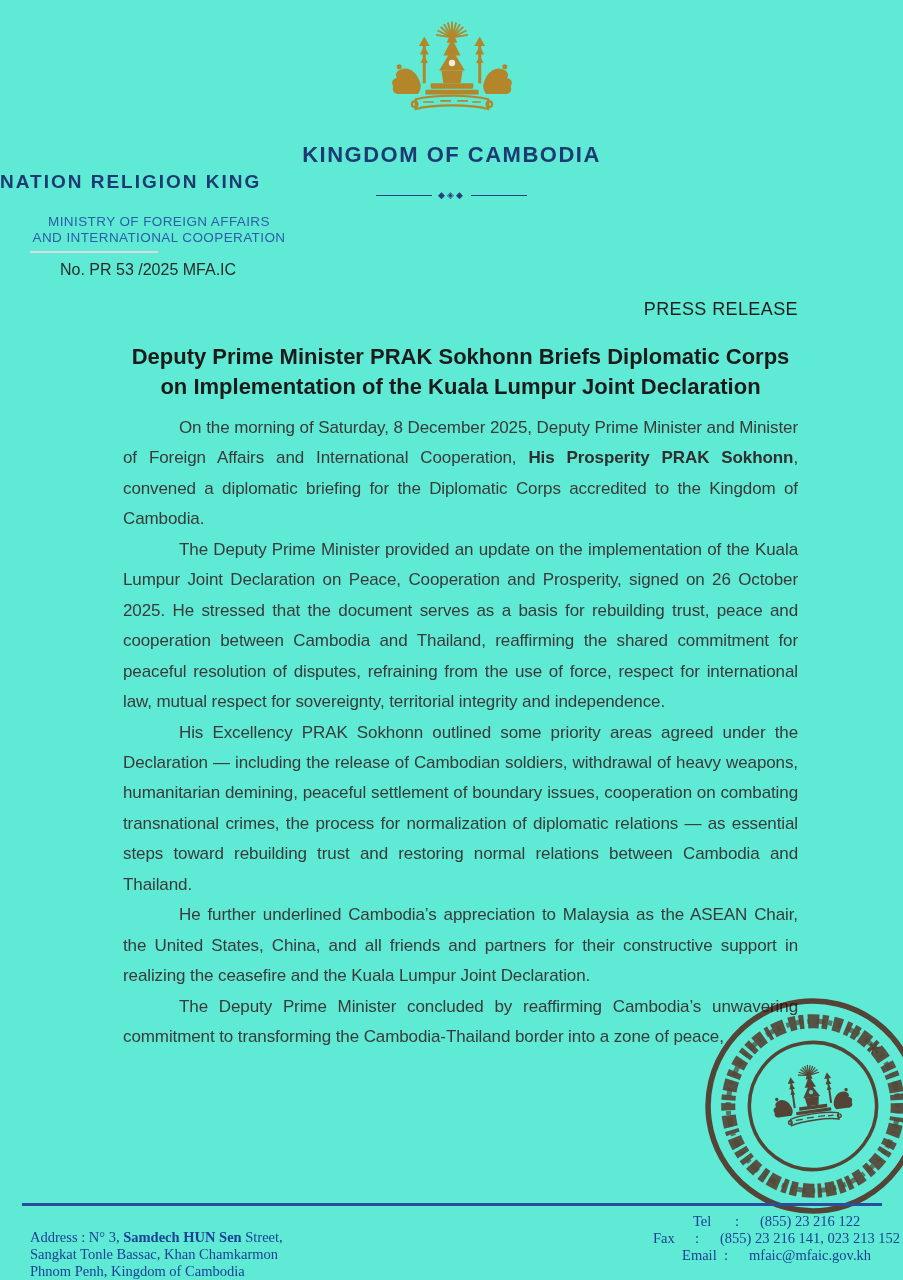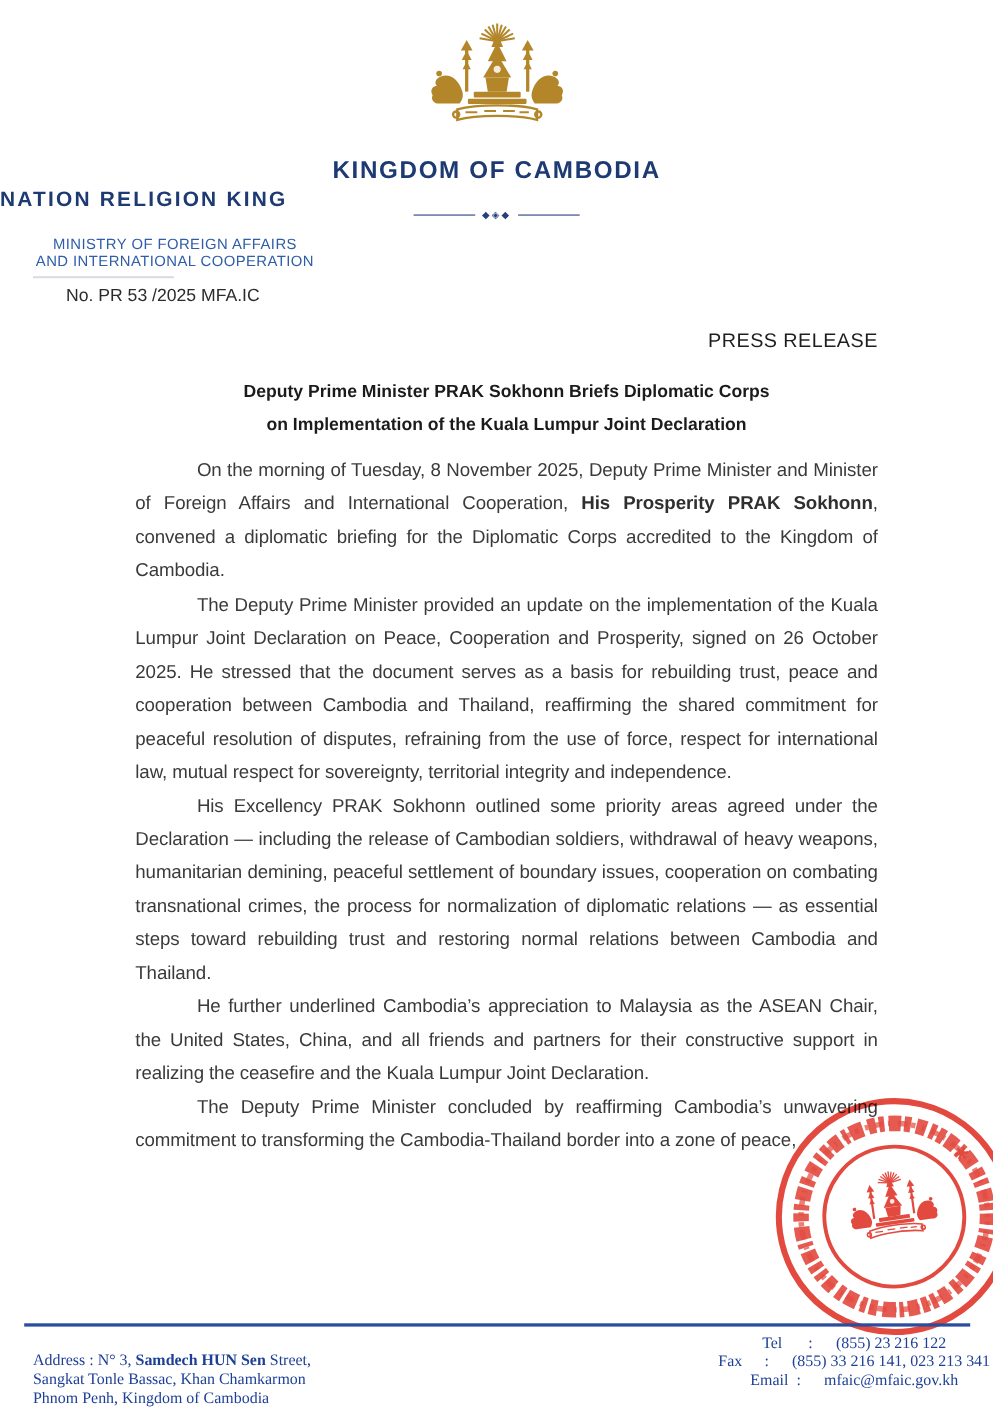--- a/index.html
+++ b/index.html
@@ -1,16 +1,16 @@
 <!DOCTYPE html>
 <html><head>
 <meta charset="utf-8">
 <style>
   html,body{margin:0;padding:0;background:#e9e9e9;}
-  #page{position:relative;width:903px;height:1280px;background:#ffffff;overflow:hidden;
+  #page{position:relative;width:903px;height:1280px;background:#5eead4;overflow:hidden;
         font-family:"Liberation Sans","DejaVu Sans",sans-serif;margin:0 auto;}
   
   .arms-gold{position:absolute;top:14px;left:50%;transform:translateX(-50%);
              width:132px;height:128px;color:#b3862a;}
   .kingdom{position:absolute;top:142px;left:0;width:100%;text-align:center;
            font-size:22px;font-weight:bold;letter-spacing:1.5px;color:#1e3a72;}
   .motto{position:absolute;top:171px;left:0;width:100%;text-align:left;
          font-size:19px;font-weight:bold;letter-spacing:2px;color:#1e3a72;}
   .ornament{position:absolute;top:191px;left:0;width:100%;display:flex;
             align-items:center;justify-content:center;gap:6px;color:#27407c;}
@@ -19,21 +19,21 @@
   .ministry{position:absolute;top:214px;left:26px;width:266px;text-align:center;
             font-size:13.5px;font-weight:normal;line-height:16px;letter-spacing:.4px;
             color:#2f5da8;}
   .ministry-underline{position:absolute;top:251px;left:30px;width:128px;height:2px;
             background:#dadee4;}
   .ref-no{position:absolute;top:261px;left:60px;font-size:16px;color:#2b2b2b;}
   .press-release{position:absolute;top:299px;right:105px;font-size:18px;
             letter-spacing:.4px;color:#1e1e1e;}
   
   .title{position:absolute;top:342px;left:123px;width:675px;text-align:center;
-         font-size:16px;font-weight:bold;line-height:30px;color:#1b1b1b;}
+         font-size:22px;font-weight:bold;line-height:30px;color:#1b1b1b;}
   .body-text{position:absolute;top:413px;left:123px;width:675px;}
   .body-text p{margin:0;text-indent:56px;text-align:justify;font-size:17px;
          line-height:30.45px;color:#3a3a3a;letter-spacing:-0.1px;}
   .body-text .b{font-weight:bold;color:#2f2f2f;}
   
   .stamp{position:absolute;top:995px;left:702px;width:222px;height:222px;
          color:#e03a2f;opacity:.92;mix-blend-mode:multiply;
          transform:rotate(-8deg);}
   
   .footer-line{position:absolute;top:1203px;left:22px;width:860px;height:2.5px;
@@ -135,21 +135,21 @@
 
   <div class="ref-no">No. PR 53 /2025 MFA.IC</div>
   <div class="press-release">PRESS RELEASE</div>
 
   <div class="title">
     <div>Deputy Prime Minister PRAK Sokhonn Briefs Diplomatic Corps</div>
     <div>on Implementation of the Kuala Lumpur Joint Declaration</div>
   </div>
 
   <div class="body-text" id="paragraphs">
-      <p><span>On the morning of Tuesday, 8 November 2025, Deputy Prime Minister and Minister of Foreign Affairs and International Cooperation, </span><span class="b">His Prosperity PRAK Sokhonn</span><span>, convened a diplomatic briefing for the Diplomatic Corps accredited to the Kingdom of Cambodia.</span></p>
+      <p><span>On the morning of Saturday, 8 December 2025, Deputy Prime Minister and Minister of Foreign Affairs and International Cooperation, </span><span class="b">His Prosperity PRAK Sokhonn</span><span>, convened a diplomatic briefing for the Diplomatic Corps accredited to the Kingdom of Cambodia.</span></p>
       <p><span>The Deputy Prime Minister provided an update on the implementation of the Kuala Lumpur Joint Declaration on Peace, Cooperation and Prosperity, signed on 26 October 2025. He stressed that the document serves as a basis for rebuilding trust, peace and cooperation between Cambodia and Thailand, reaffirming the shared commitment for peaceful resolution of disputes, refraining from the use of force, respect for international law, mutual respect for sovereignty, territorial integrity and independence.</span></p>
       <p><span>His Excellency PRAK Sokhonn outlined some priority areas agreed under the Declaration — including the release of Cambodian soldiers, withdrawal of heavy weapons, humanitarian demining, peaceful settlement of boundary issues, cooperation on combating transnational crimes, the process for normalization of diplomatic relations — as essential steps toward rebuilding trust and restoring normal relations between Cambodia and Thailand.</span></p>
       <p><span>He further underlined Cambodia’s appreciation to Malaysia as the ASEAN Chair, the United States, China, and all friends and partners for their constructive support in realizing the ceasefire and the Kuala Lumpur Joint Declaration.</span></p>
       <p><span>The Deputy Prime Minister concluded by reaffirming Cambodia’s unwavering commitment to transforming the Cambodia-Thailand border into a zone of peace,</span></p>
     </div>
 
   <svg class="stamp" viewBox="0 0 220 220">
     <circle cx="110" cy="110" r="104" fill="none" stroke="currentColor" stroke-width="5.5"></circle>
     <circle cx="110" cy="110" r="63" fill="none" stroke="currentColor" stroke-width="3.5"></circle>
 
@@ -177,21 +177,21 @@
 
   <div class="footer footer-contacts" id="contacts">
       <div class="contact-row">
         <span class="lbl">Tel</span>
         <span>:</span>
         <span class="val">(855) 23 216 122</span>
       </div>
       <div class="contact-row">
         <span class="lbl">Fax</span>
         <span>:</span>
-        <span class="val">(855) 33 216 141, 023 213 341</span>
+        <span class="val">(855) 23 216 141, 023 213 152</span>
       </div>
       <div class="contact-row">
         <span class="lbl">Email</span>
         <span>:</span>
         <span class="val">mfaic@mfaic.gov.kh</span>
       </div>
     </div>
 
 </div>
 

